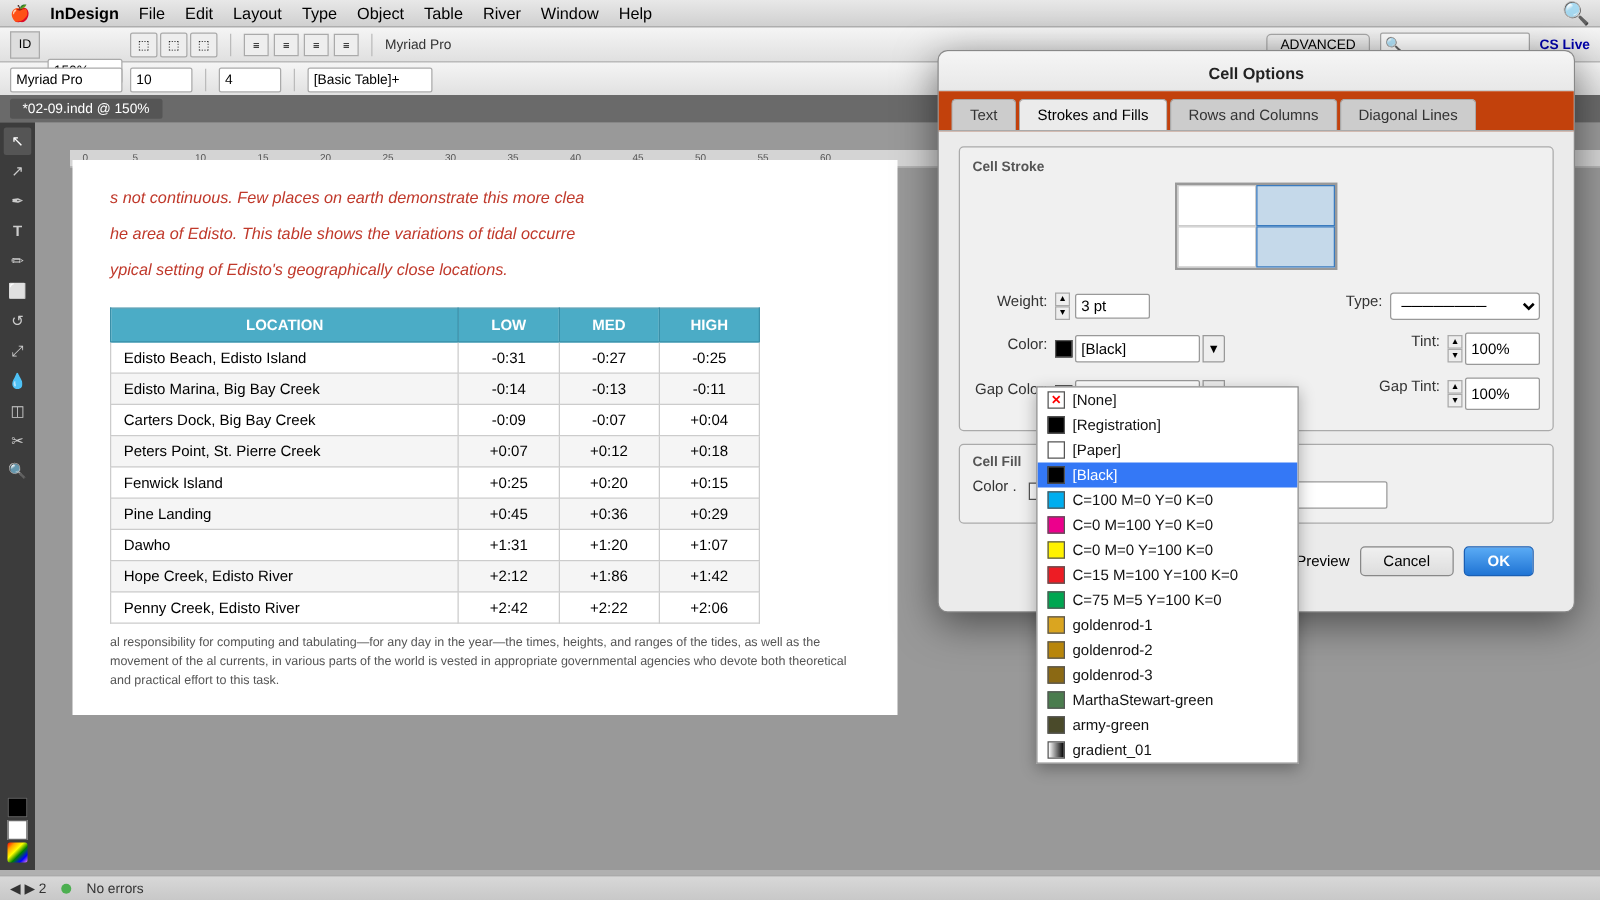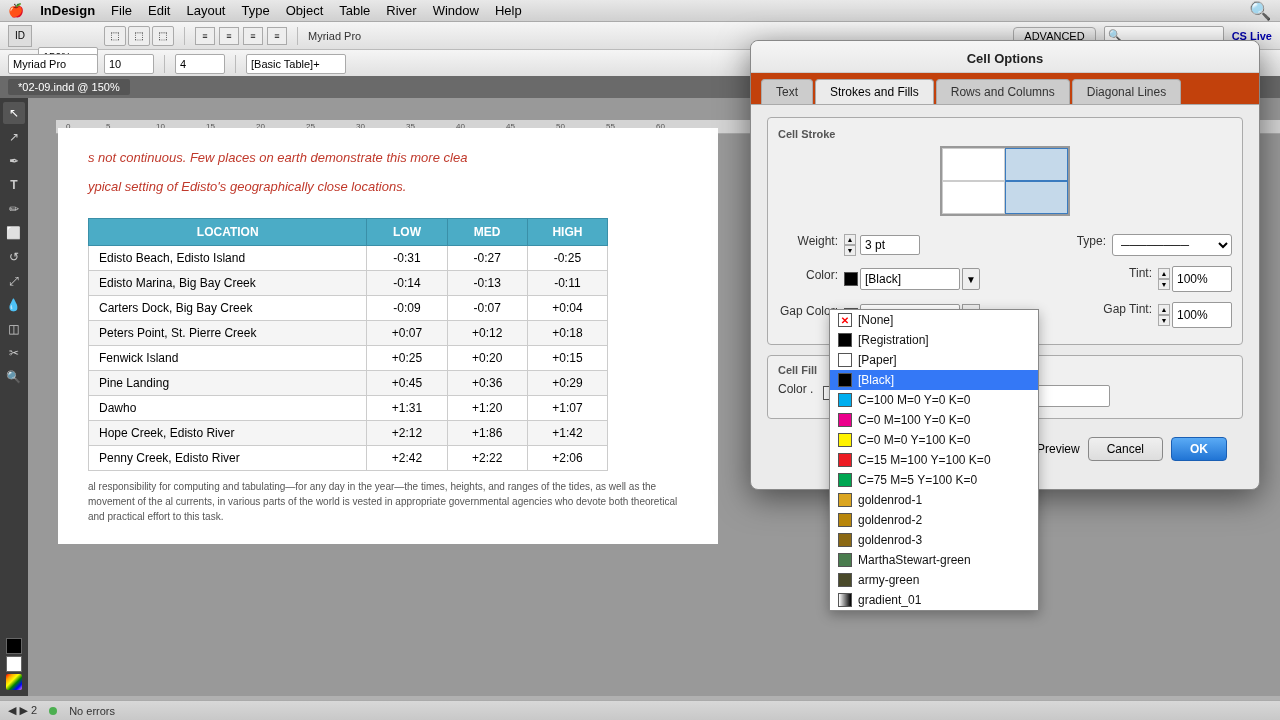--- a/index.html
+++ b/index.html
@@ -542,20 +542,21 @@
       <span style="position:absolute;left:350px;">35</span>
       <span style="position:absolute;left:400px;">40</span>
       <span style="position:absolute;left:450px;">45</span>
       <span style="position:absolute;left:500px;text-align:center;">50</span>
       <span style="position:absolute;left:550px;">55</span>
       <span style="position:absolute;left:600px;">60</span>
     </div>
 
     <div class="page">
       <div class="body-text">s not continuous. Few places on earth demonstrate this more clea</div>
+      <div class="body-text">he area of Edisto. This table shows the variations of tidal occurre</div>
       <div class="body-text">ypical setting of Edisto's geographically close locations.</div>
 
       <table class="tidal-table">
         <thead>
           <tr>
             <th>LOCATION</th>
             <th>LOW</th>
             <th>MED</th>
             <th>HIGH</th>
           </tr>

